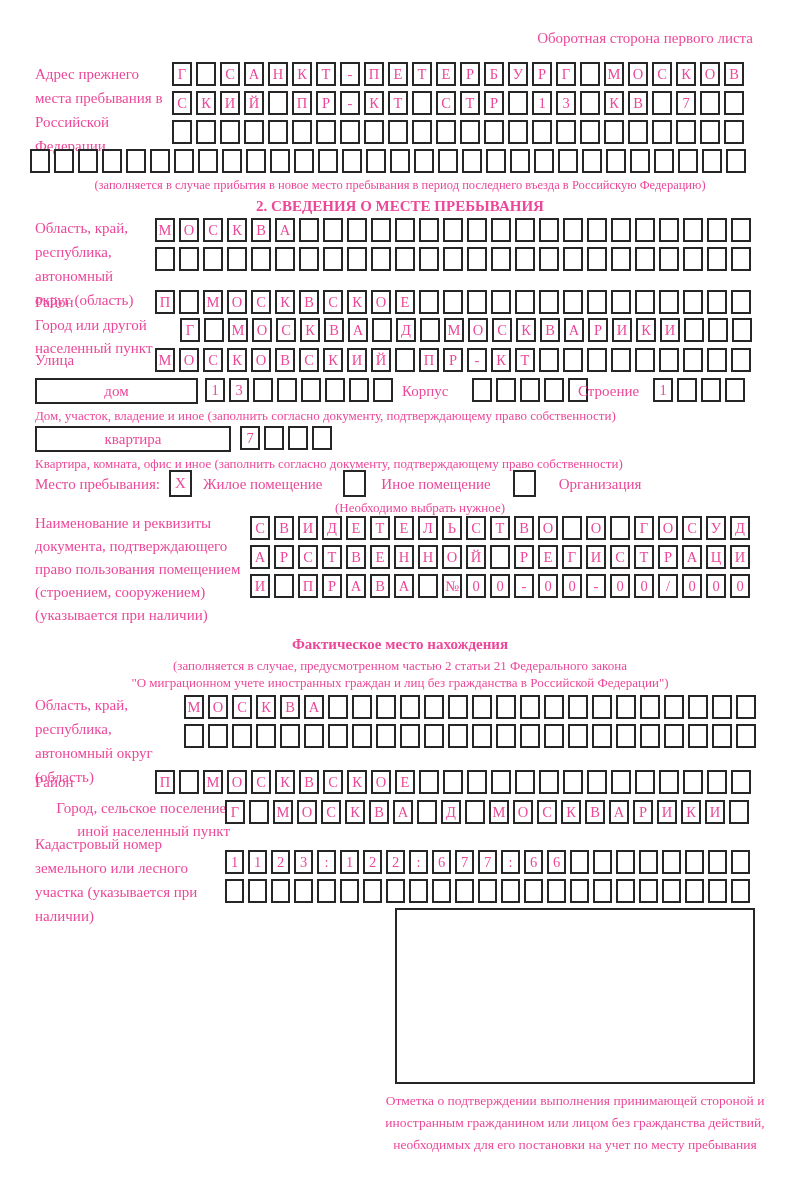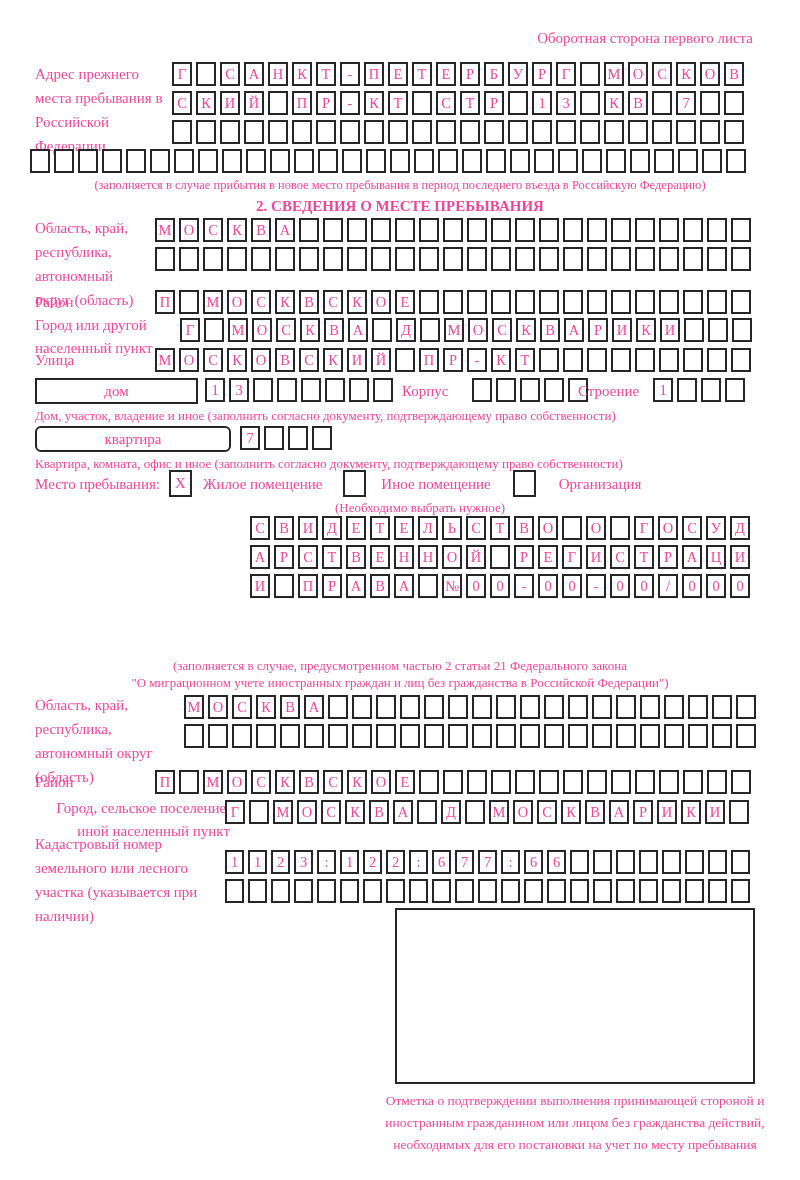--- a/index.html
+++ b/index.html
@@ -316,40 +316,41 @@
     </div>
   <div class="abs lbl" style="top:379px;left:578px;">Строение</div>
   <div class="abs cells" style="top:378px;left:653px;">
       <div class="cell">1</div>
       <div class="cell"></div>
       <div class="cell"></div>
       <div class="cell"></div>
     </div>
   <div class="abs note" style="top:408px;left:35px;width:740px;font-size:13px;">Дом, участок, владение и иное (заполнить согласно документу, подтверждающему право собственности)</div>
 
-  <div class="abs widebox" style="top:426px;left:35px;width:196px;border-radius:6px;">квартира</div>
+  <div class="abs widebox" style="top:426px;left:35px;width:196px;">квартира</div>
   <div class="abs cells" style="top:426px;left:240px;">
       <div class="cell">7</div>
       <div class="cell"></div>
       <div class="cell"></div>
       <div class="cell"></div>
     </div>
   <div class="abs note" style="top:456px;left:35px;width:740px;font-size:13px;">Квартира, комната, офис и иное (заполнить согласно документу, подтверждающему право собственности)</div>
 
   <div class="abs stay-row" style="top:470px;left:35px;">
     <span class="lbl">Место пребывания:</span>
     <span class="chk" style="margin-left:9px;">X</span>
     <span class="lbl" style="margin-left:11px;">Жилое помещение</span>
     <span class="chk" style="margin-left:21px;"></span>
     <span class="lbl" style="margin-left:15px;">Иное помещение</span>
     <span class="chk" style="margin-left:22px;"></span>
     <span class="lbl" style="margin-left:23px;">Организация</span>
   </div>
   <div class="abs note center" style="top:500px;left:170px;width:500px;font-size:13px;">(Необходимо выбрать нужное)</div>
 
+  <div class="abs lbl" style="top:512px;left:35px;width:208px;line-height:23px;">Наименование и реквизиты документа, подтверждающего право пользования помещением (строением, сооружением) (указывается при наличии)</div>
   <div class="abs cells" style="top:516px;left:250px;">
       <div class="cell">С</div>
       <div class="cell">В</div>
       <div class="cell">И</div>
       <div class="cell">Д</div>
       <div class="cell">Е</div>
       <div class="cell">Т</div>
       <div class="cell">Е</div>
       <div class="cell">Л</div>
       <div class="cell">Ь</div>
@@ -406,20 +407,21 @@
       <div class="cell">0</div>
       <div class="cell">-</div>
       <div class="cell">0</div>
       <div class="cell">0</div>
       <div class="cell">/</div>
       <div class="cell">0</div>
       <div class="cell">0</div>
       <div class="cell">0</div>
     </div>
 
+  <div class="abs lbl bold center" style="top:632px;left:0;width:800px;">Фактическое место нахождения</div>
   <div class="abs note center" style="top:658px;left:0;width:800px;font-size:13px;">(заполняется в случае, предусмотренном частью 2 статьи 21 Федерального закона</div>
   <div class="abs note center" style="top:675px;left:0;width:800px;font-size:13px;">"О миграционном учете иностранных граждан и лиц без гражданства в Российской Федерации")</div>
 
   <div class="abs lbl" style="top:693px;left:35px;width:150px;">Область, край, республика, автономный округ (область)</div>
   <div class="abs cells" style="top:695px;left:184px;">
       <div class="cell">М</div>
       <div class="cell">О</div>
       <div class="cell">С</div>
       <div class="cell">К</div>
       <div class="cell">В</div>

